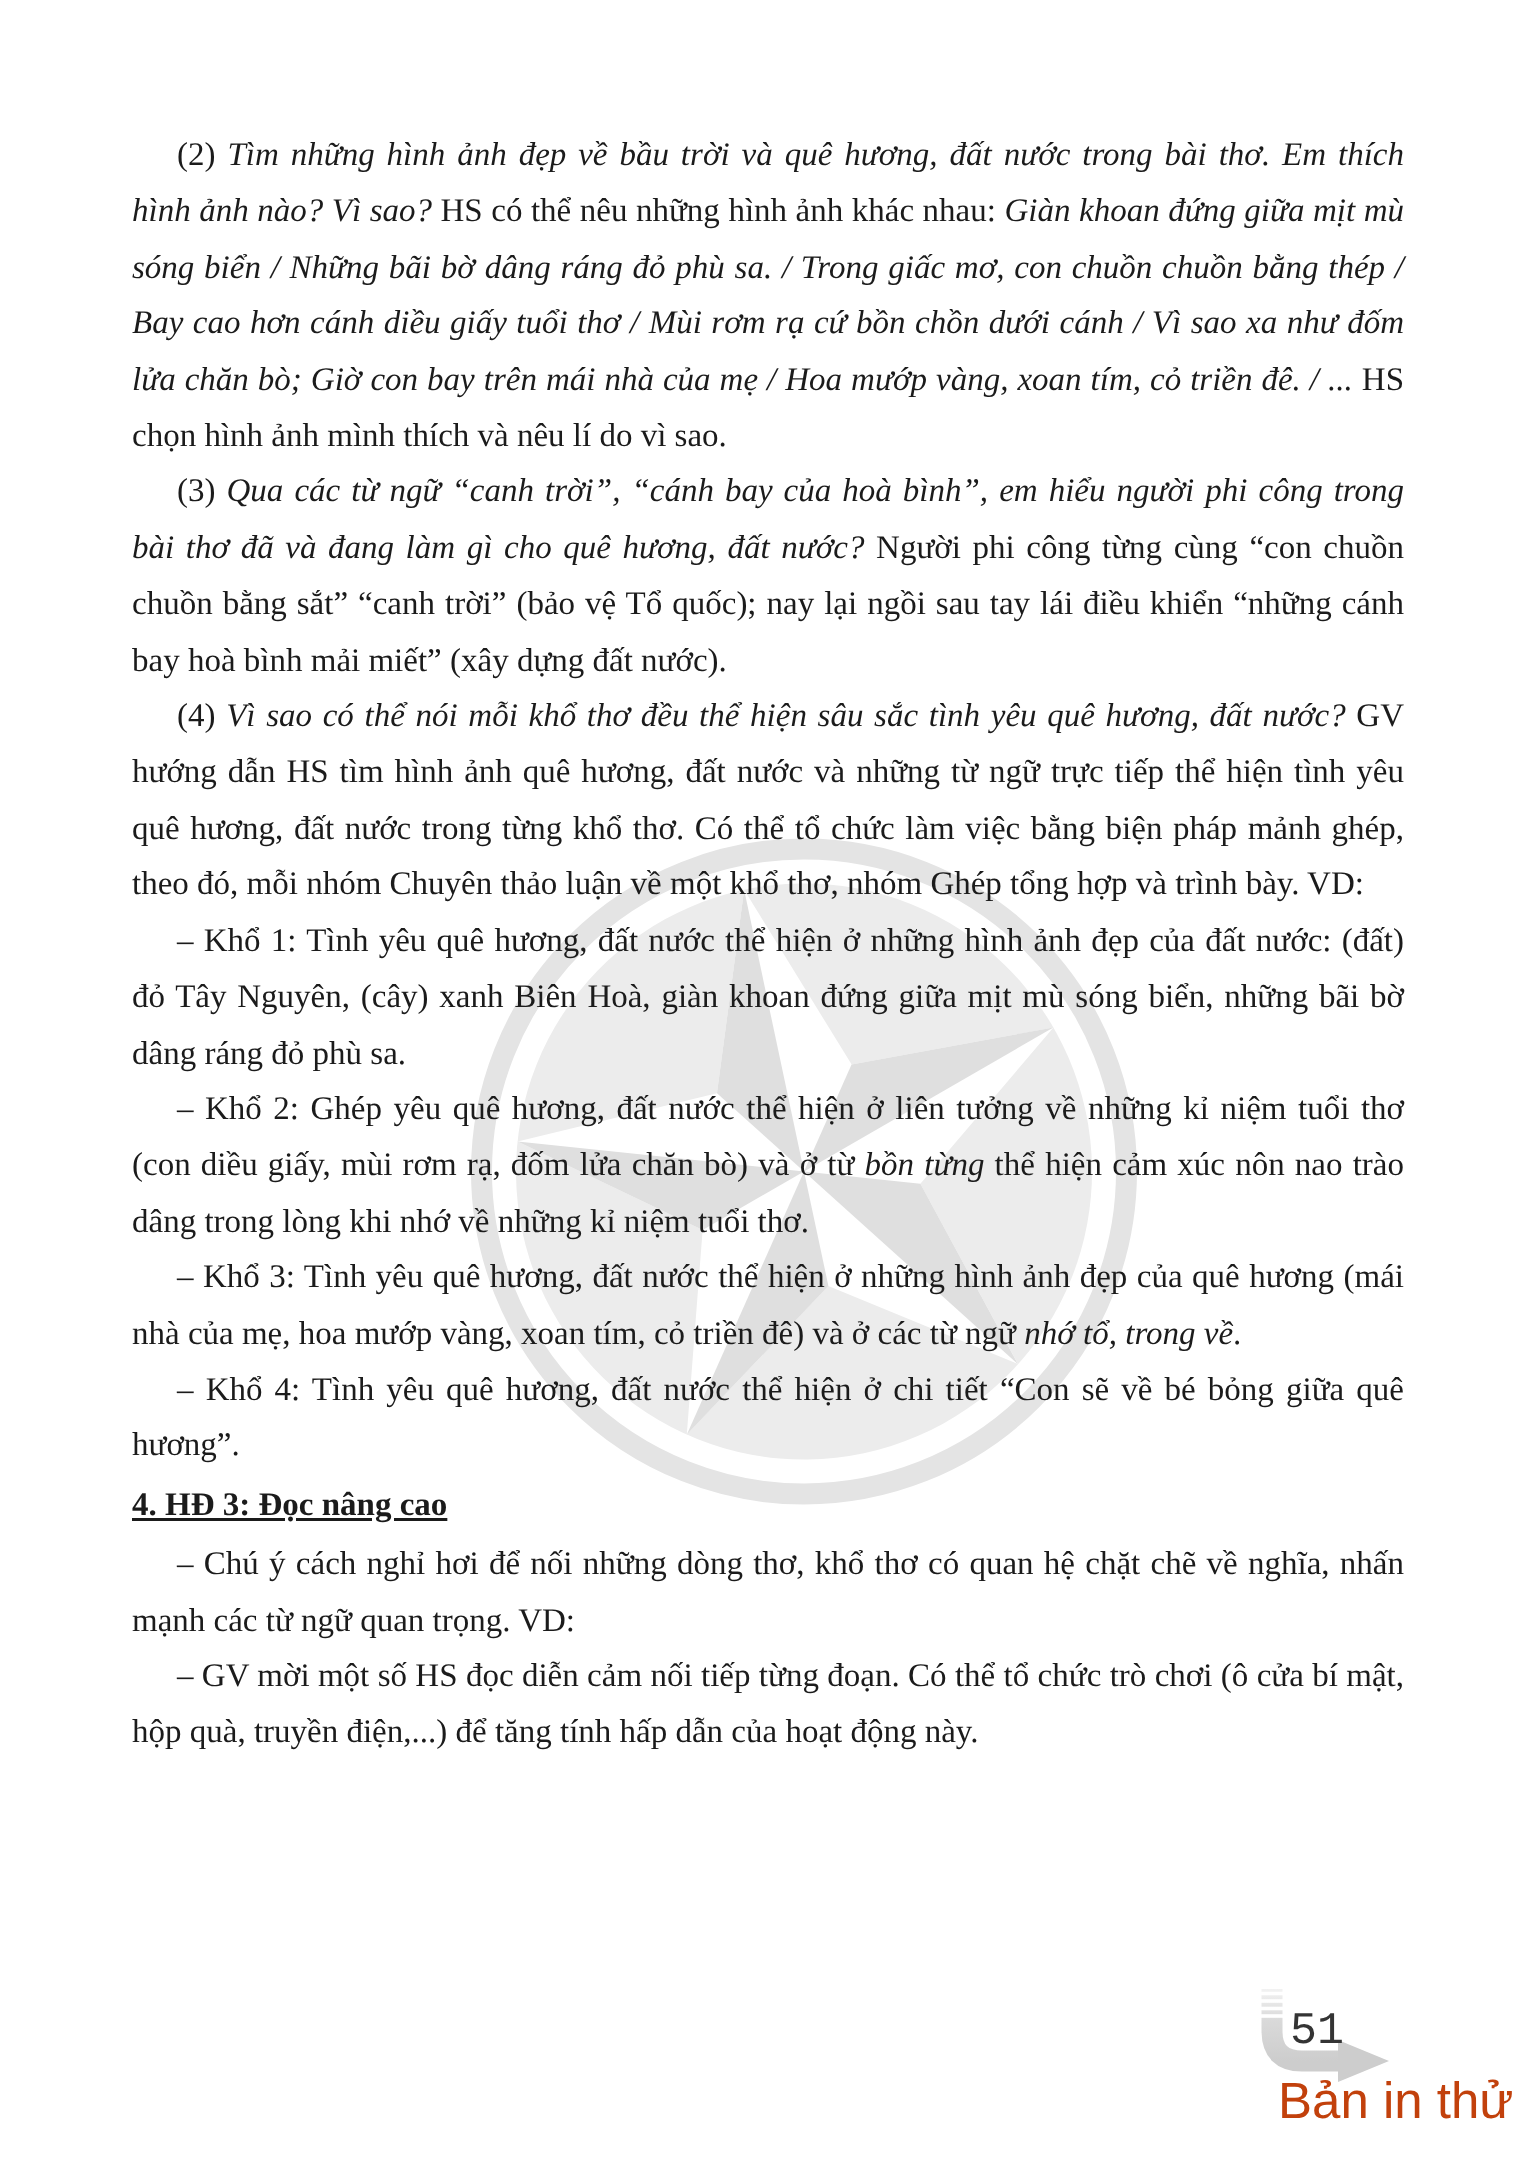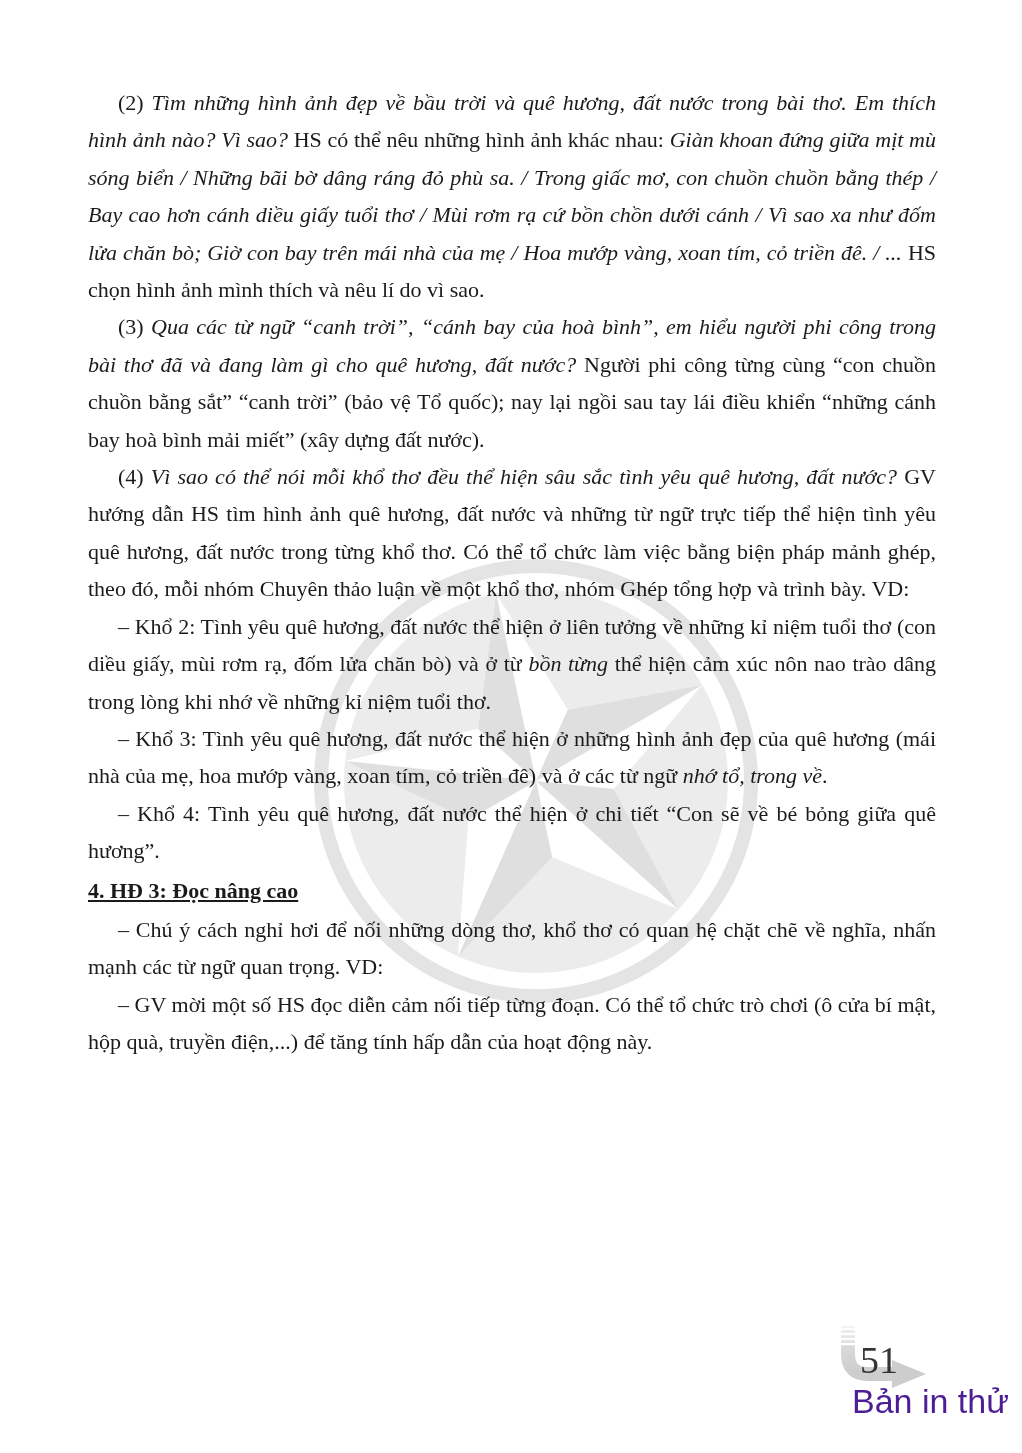--- a/index.html
+++ b/index.html
@@ -38,27 +38,27 @@
     position:absolute;
     left:826px;top:1322px;
     width:180px;height:110px;
     z-index:2;
   }
   .page-arrow{
     position:absolute;left:0;top:0;width:110px;height:70px;
   }
   .page-number{
     position:absolute;left:34px;top:16px;
-    font-family:Liberation Serif, serif;
-    font-size:38px;color:#343434;
+    font-family:Liberation Mono, monospace;
+    font-size:30px;color:#343434;
   }
   .print-label{
     position:absolute;left:26px;top:60px;
     font-family:"Liberation Sans", sans-serif;
-    font-size:34px;color:#4c1d95;
+    font-size:34px;color:#c2410c;
     white-space:nowrap;
   }
 </style>
 </head>
 <body>
 
 <svg class="watermark" viewBox="-233 -233 466 466" xmlns="http://www.w3.org/2000/svg" aria-hidden="true">
   <circle r="215" fill="none" stroke="#e4e4e4" stroke-width="14"></circle>
   <g transform="rotate(-12)">
     <circle r="192" fill="#ececec"></circle>
@@ -70,21 +70,22 @@
       <path transform="rotate(216)" d="M0,0 L0,-192 L-45.9,-63.1 Z"></path>
       <path transform="rotate(288)" d="M0,0 L0,-192 L-45.9,-63.1 Z"></path>
     </g>
   </g>
 </svg>
 
 <div class="text-block">
     <p><span class="seg-normal">(2) </span><span class="seg-italic">Tìm những hình ảnh đẹp về bầu trời và quê hương, đất nước trong bài thơ. Em thích hình ảnh nào? Vì sao? </span><span class="seg-normal">HS có thể nêu những hình ảnh khác nhau: </span><span class="seg-italic">Giàn khoan đứng giữa mịt mù sóng biển / Những bãi bờ dâng ráng đỏ phù sa. / Trong giấc mơ, con chuồn chuồn bằng thép / Bay cao hơn cánh diều giấy tuổi thơ / Mùi rơm rạ cứ bồn chồn dưới cánh / Vì sao xa như đốm lửa chăn bò; Giờ con bay trên mái nhà của mẹ / Hoa mướp vàng, xoan tím, cỏ triền đê. / ... </span><span class="seg-normal">HS chọn hình ảnh mình thích và nêu lí do vì sao.</span></p>
     <p><span class="seg-normal">(3) </span><span class="seg-italic">Qua các từ ngữ “canh trời”, “cánh bay của hoà bình”, em hiểu người phi công trong bài thơ đã và đang làm gì cho quê hương, đất nước? </span><span class="seg-normal">Người phi công từng cùng “con chuồn chuồn bằng sắt” “canh trời” (bảo vệ Tổ quốc); nay lại ngồi sau tay lái điều khiển “những cánh bay hoà bình mải miết” (xây dựng đất nước).</span></p>
     <p><span class="seg-normal">(4) </span><span class="seg-italic">Vì sao có thể nói mỗi khổ thơ đều thể hiện sâu sắc tình yêu quê hương, đất nước? </span><span class="seg-normal">GV hướng dẫn HS tìm hình ảnh quê hương, đất nước và những từ ngữ trực tiếp thể hiện tình yêu quê hương, đất nước trong từng khổ thơ. Có thể tổ chức làm việc bằng biện pháp mảnh ghép, theo đó, mỗi nhóm Chuyên thảo luận về một khổ thơ, nhóm Ghép tổng hợp và trình bày. VD:</span></p>
-    <p><span class="seg-normal">– Khổ 2: Tình yêu quê hương, đất nước thể hiện ở liên tưởng về những kỉ niệm tuổi thơ (con diều giấy, mùi rơm rạ, đốm lửa chăn bò) và ở từ </span><span class="seg-italic">bồn từng </span><span class="seg-normal">thể hiện cảm xúc nôn nao trào dâng trong lòng khi nhớ về những kỉ niệm tuổi thơ.</span></p>
+    <p><span class="seg-normal">– Khổ 1: Tình yêu quê hương, đất nước thể hiện ở những hình ảnh đẹp của đất nước: (đất) đỏ Tây Nguyên, (cây) xanh Biên Hoà, giàn khoan đứng giữa mịt mù sóng biển, những bãi bờ dâng ráng đỏ phù sa.</span></p>
+    <p><span class="seg-normal">– Khổ 2: Ghép yêu quê hương, đất nước thể hiện ở liên tưởng về những kỉ niệm tuổi thơ (con diều giấy, mùi rơm rạ, đốm lửa chăn bò) và ở từ </span><span class="seg-italic">bồn từng </span><span class="seg-normal">thể hiện cảm xúc nôn nao trào dâng trong lòng khi nhớ về những kỉ niệm tuổi thơ.</span></p>
     <p><span class="seg-normal">– Khổ 3: Tình yêu quê hương, đất nước thể hiện ở những hình ảnh đẹp của quê hương (mái nhà của mẹ, hoa mướp vàng, xoan tím, cỏ triền đê) và ở các từ ngữ </span><span class="seg-italic">nhớ tổ, trong về</span><span class="seg-normal">.</span></p>
     <p><span class="seg-normal">– Khổ 4: Tình yêu quê hương, đất nước thể hiện ở chi tiết “Con sẽ về bé bỏng giữa quê hương”.</span></p>
     <p class="heading"><span class="seg-normal">4. HĐ 3: Đọc nâng cao</span></p>
     <p><span class="seg-normal">– Chú ý cách nghỉ hơi để nối những dòng thơ, khổ thơ có quan hệ chặt chẽ về nghĩa, nhấn mạnh các từ ngữ quan trọng. VD:</span></p>
     <p><span class="seg-normal">– GV mời một số HS đọc diễn cảm nối tiếp từng đoạn. Có thể tổ chức trò chơi (ô cửa bí mật, hộp quà, truyền điện,...) để tăng tính hấp dẫn của hoạt động này.</span></p>
   </div>
 
 <div class="footer">
   <svg class="page-arrow" viewBox="0 0 110 70" xmlns="http://www.w3.org/2000/svg" aria-hidden="true">
     <defs>

